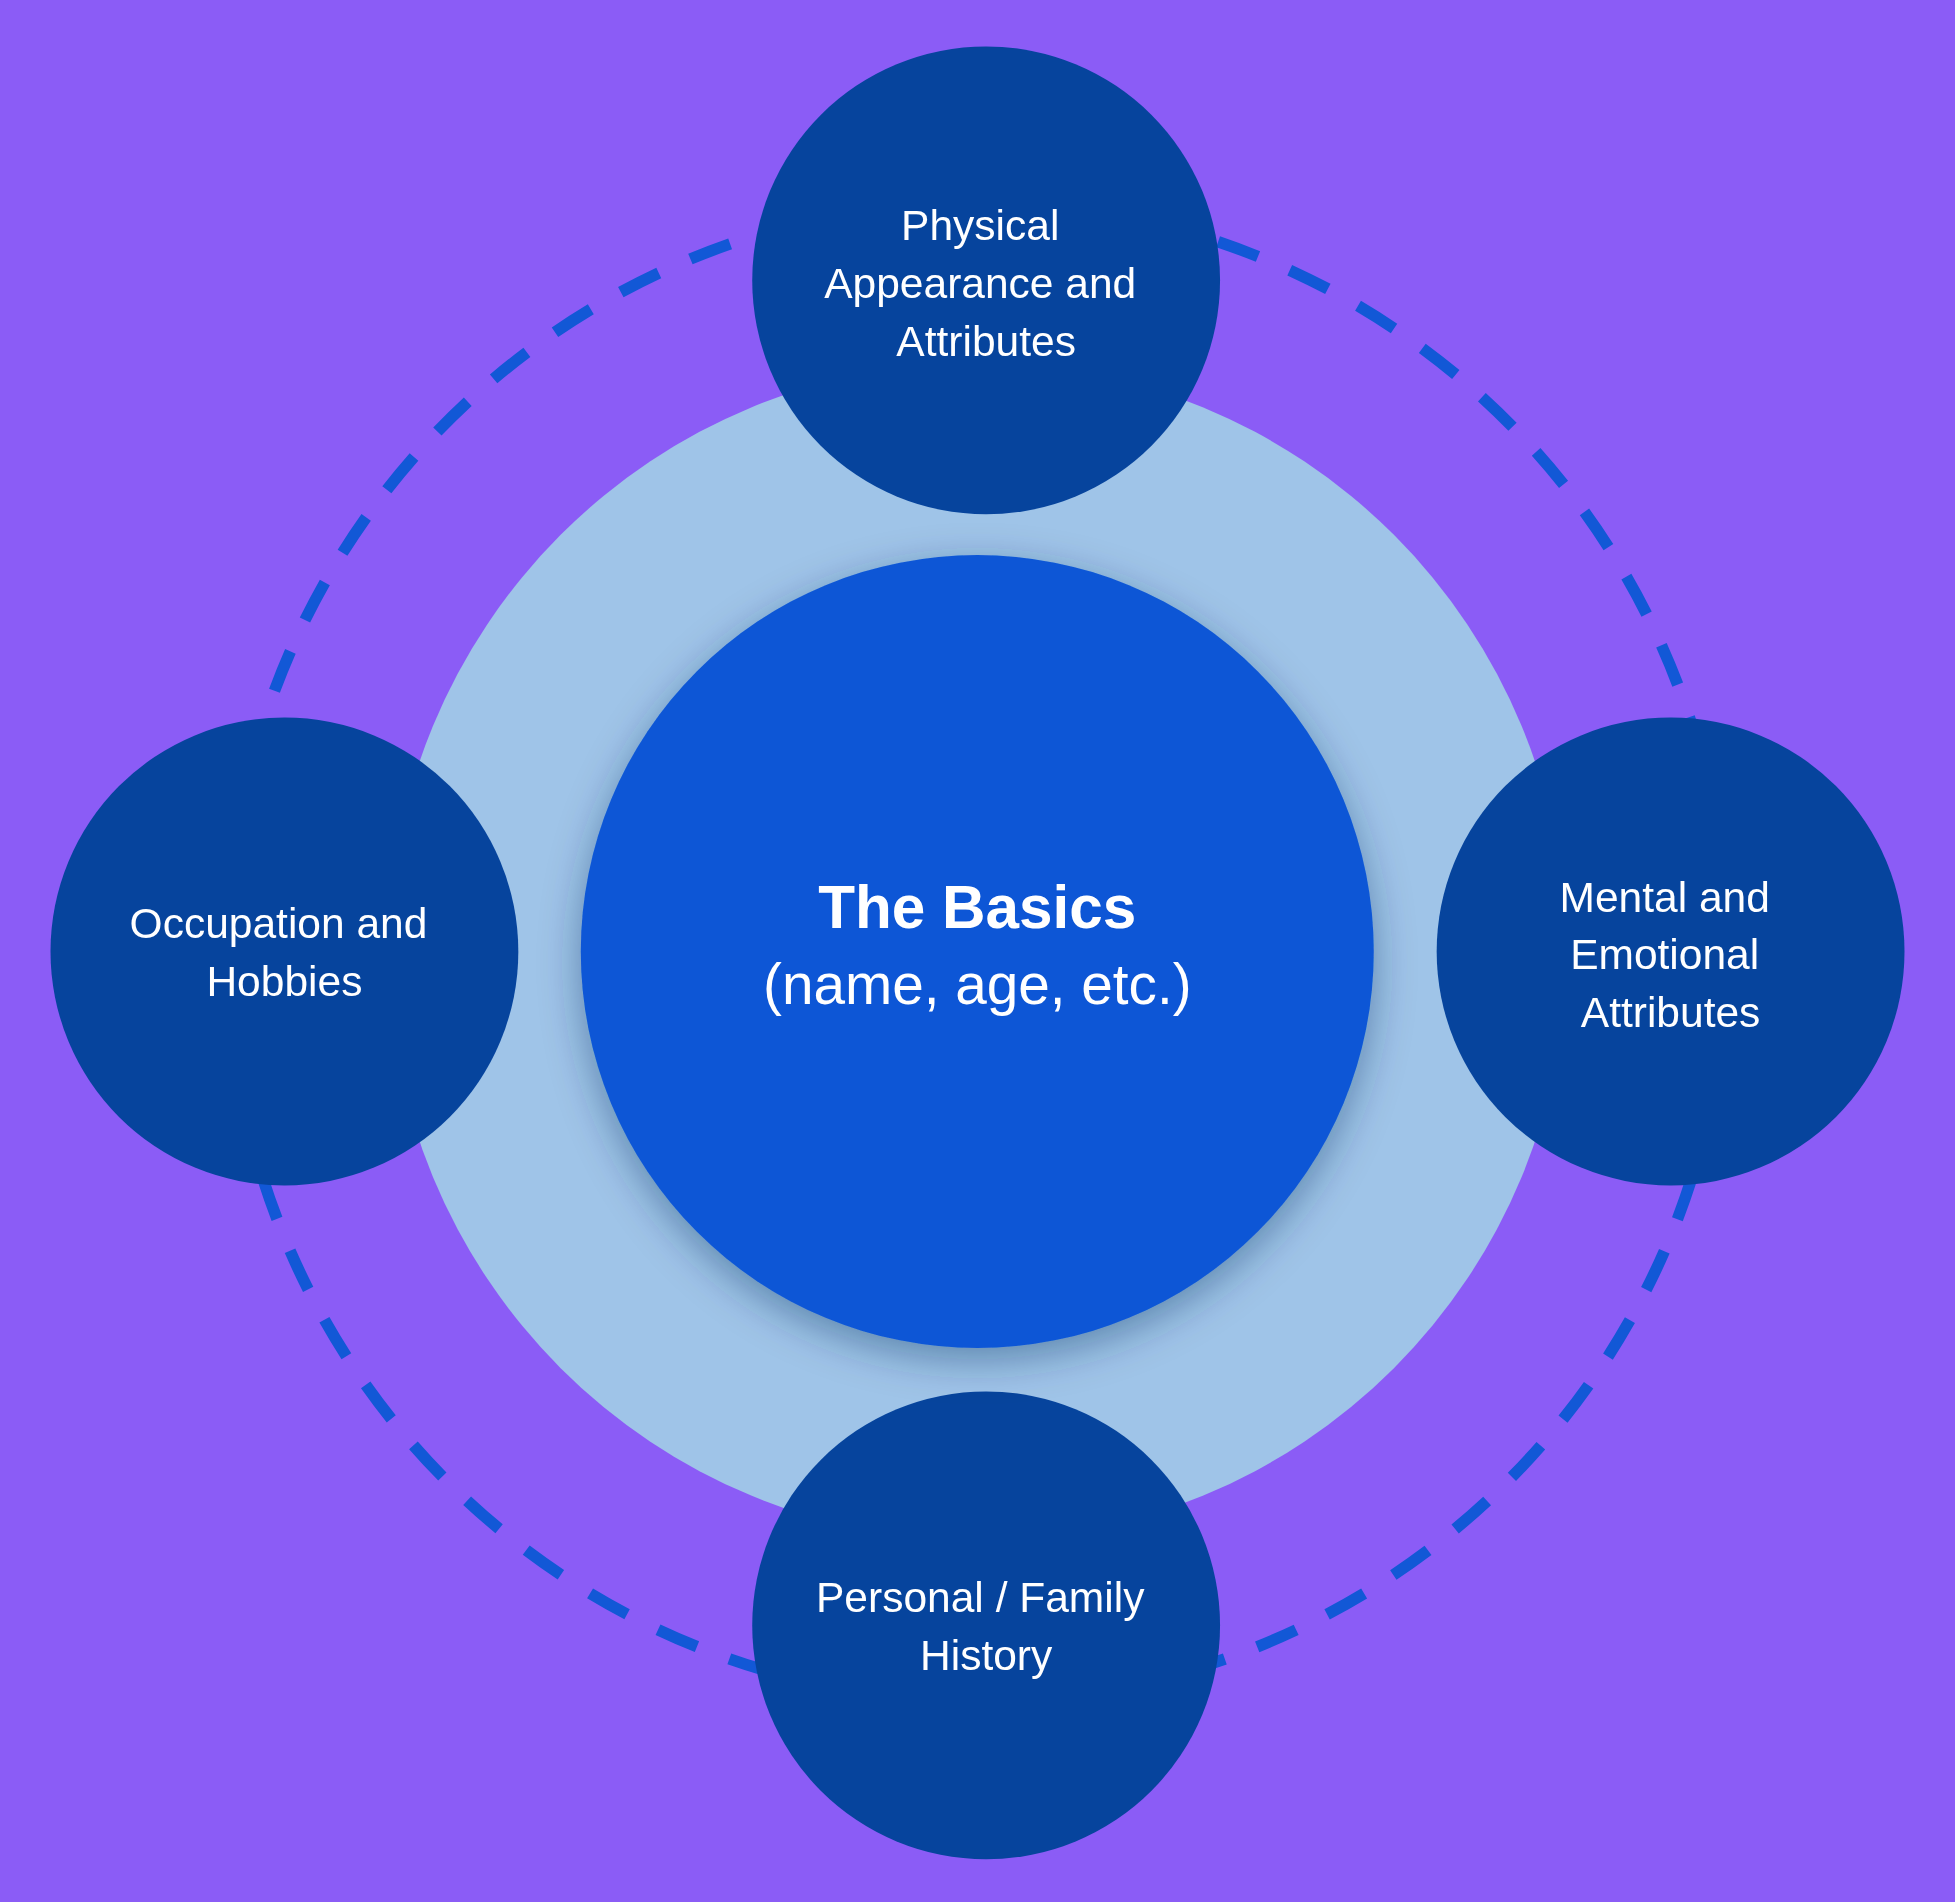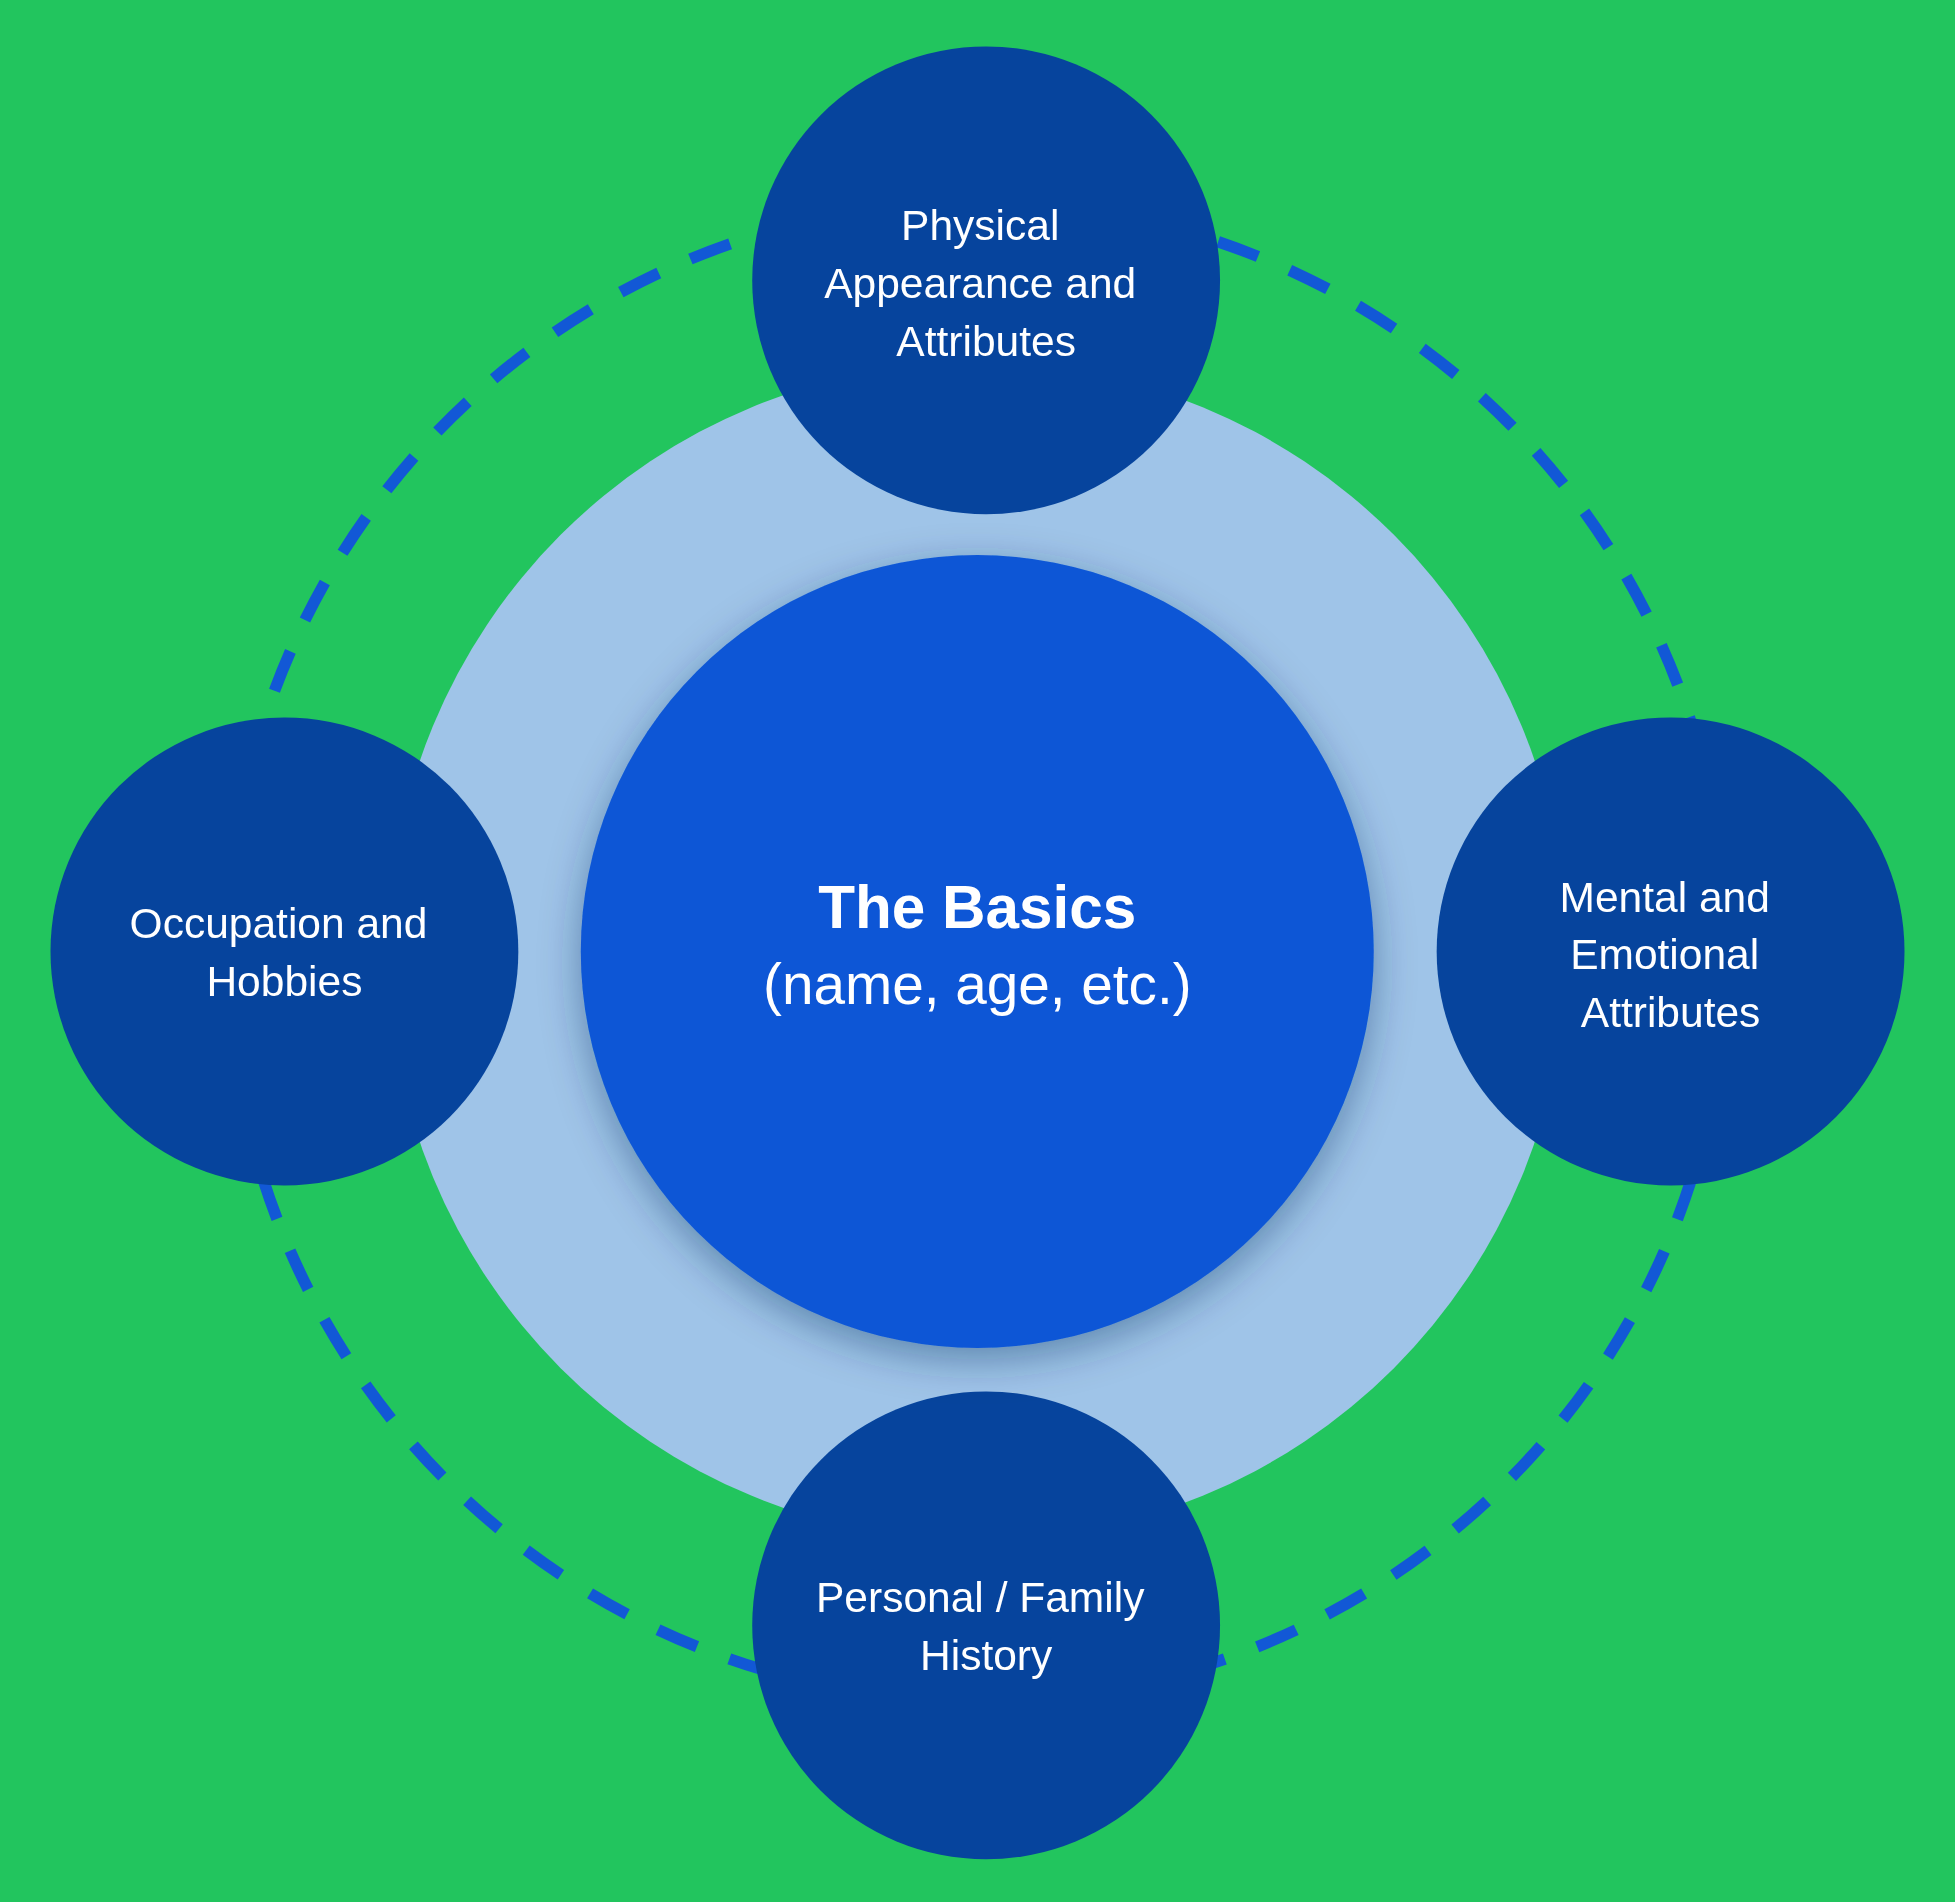--- a/index.html
+++ b/index.html
@@ -11,21 +11,21 @@
   body {
     width: 1955px;
     height: 1903px;
     font-family: "Liberation Sans", sans-serif;
     overflow: hidden;
   }
   #diagram-root {
     position: relative;
     width: 1955px;
     height: 1903px;
-    background: #22c55e;
+    background: #8b5cf6;
   }
   svg#diagram-canvas {
     position: absolute;
     top: 0;
     left: 0;
     width: 1955px;
     height: 1903px;
     display: block;
   }
   .node-label {

